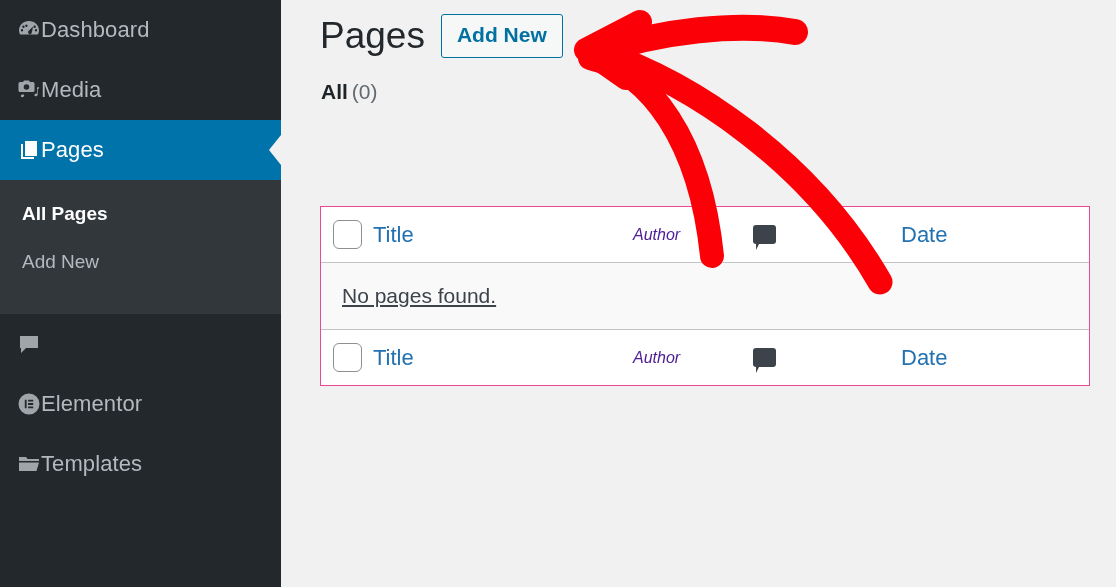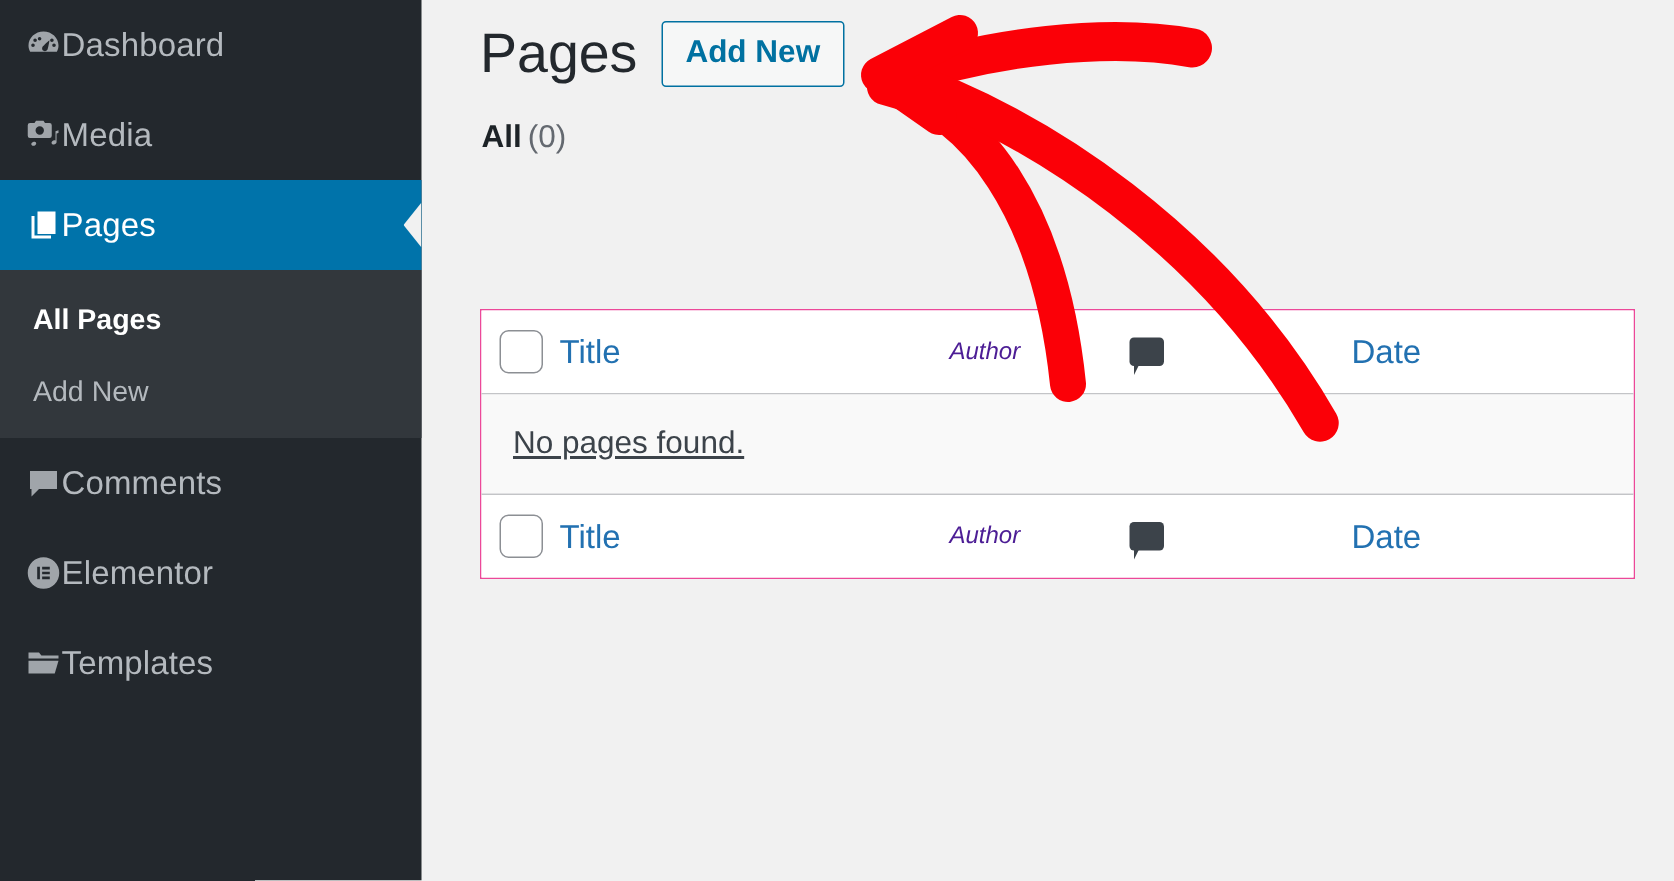--- a/index.html
+++ b/index.html
@@ -58,21 +58,21 @@
   .mi-icon {
     width: 24px; height: 24px;
     display: flex; align-items: center; justify-content: center;
     flex: 0 0 24px;
   }
   .mi-icon svg { fill: #a0a5aa; display: block; }
 
   
   .submenu {
     background: #32373c;
-    padding: 10px 0 6px 0;
+    padding: 10px 0 28px 0;
   }
   .submenu-item {
     display: block;
     padding: 8px 0 8px 22px;
     font-size: 19px;
     color: #b4b9be;
     cursor: pointer;
     line-height: 32px;
     user-select: none;
   }
@@ -259,21 +259,20 @@
     <span class="submenu-item current">All Pages</span>
     <span class="submenu-item">Add New</span>
   </div>
 
   <div class="menu-item">
     <span class="mi-icon">
       <svg width="24" height="24" viewBox="0 0 24 24">
           <path d="M3 4h18v12H9l-5 5v-5H3V4z"></path>
         </svg>
     </span>
-    <span class="mi-label">Comments</span>
   </div>
 
   <div class="menu-item">
     <span class="mi-icon">
       <svg width="24" height="24" viewBox="0 0 24 24">
           <path d="M12 1.5A10.5 10.5 0 1012 22.5 10.5 10.5 0 0012 1.5zM9.6 16.2H7.8V7.8h1.8v8.4zm6.6 0h-5.1v-1.8h5.1v1.8zm0-3.3h-5.1v-1.8h5.1v1.8zm0-3.3h-5.1V7.8h5.1v1.8z"></path>
         </svg>
     </span>
     <span class="mi-label">Elementor</span>
   </div>

